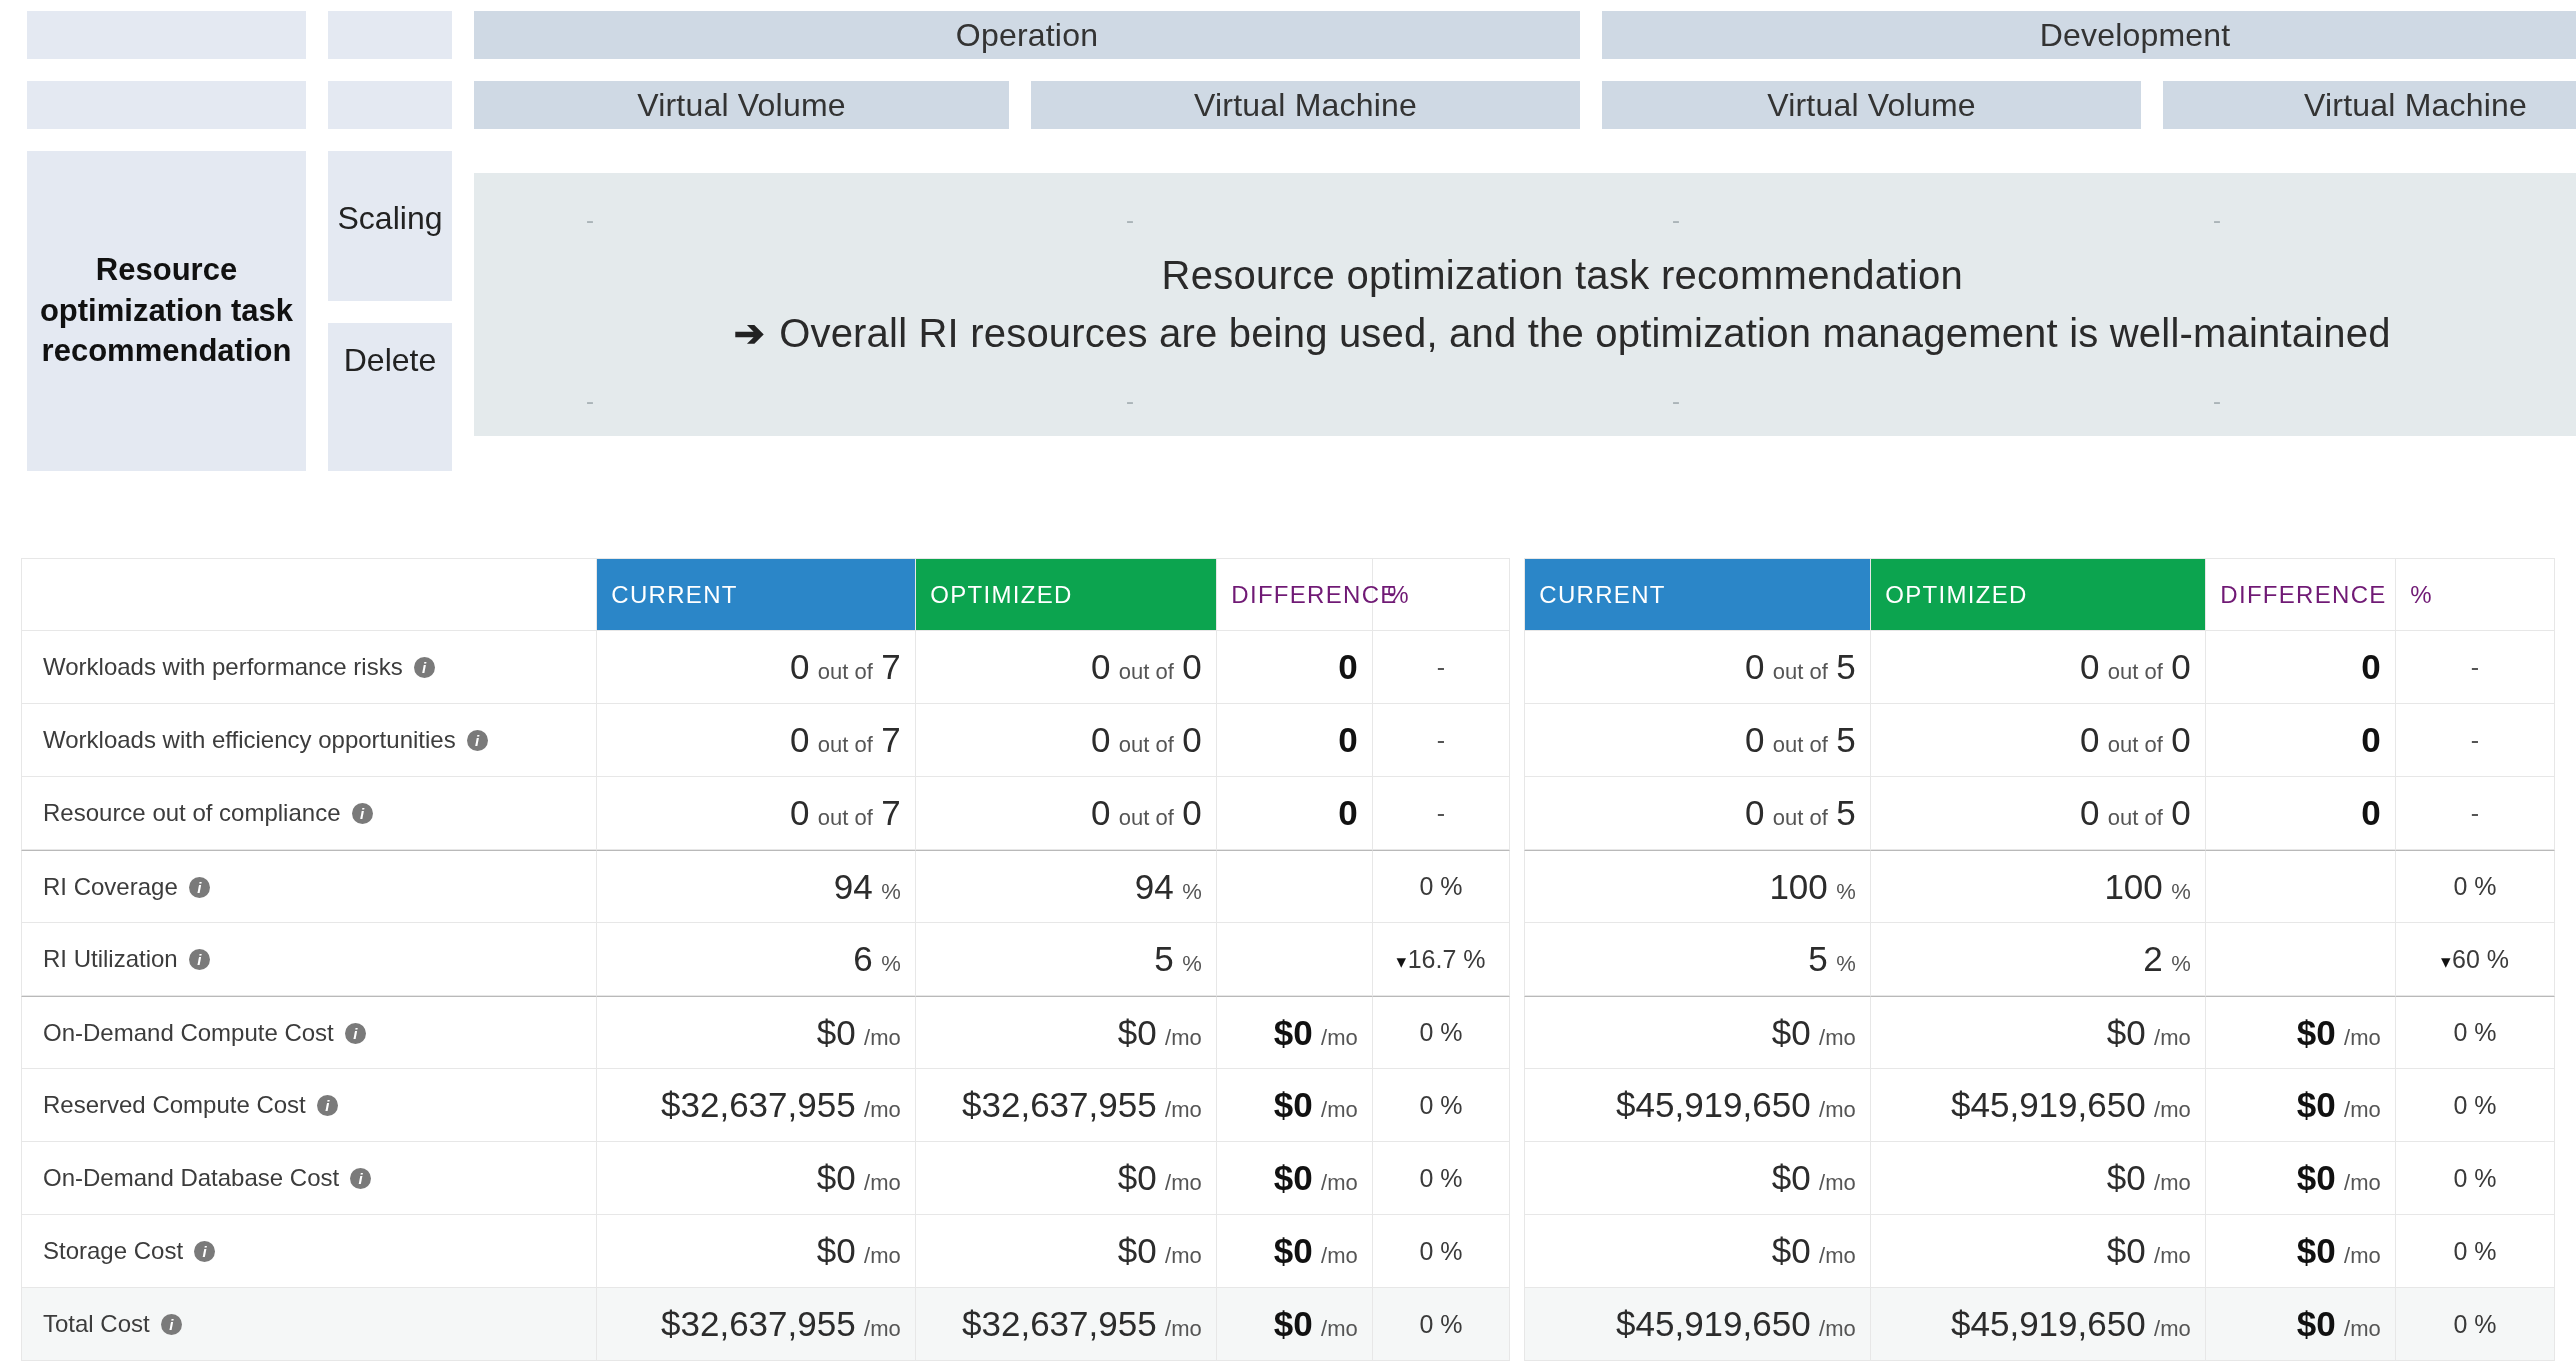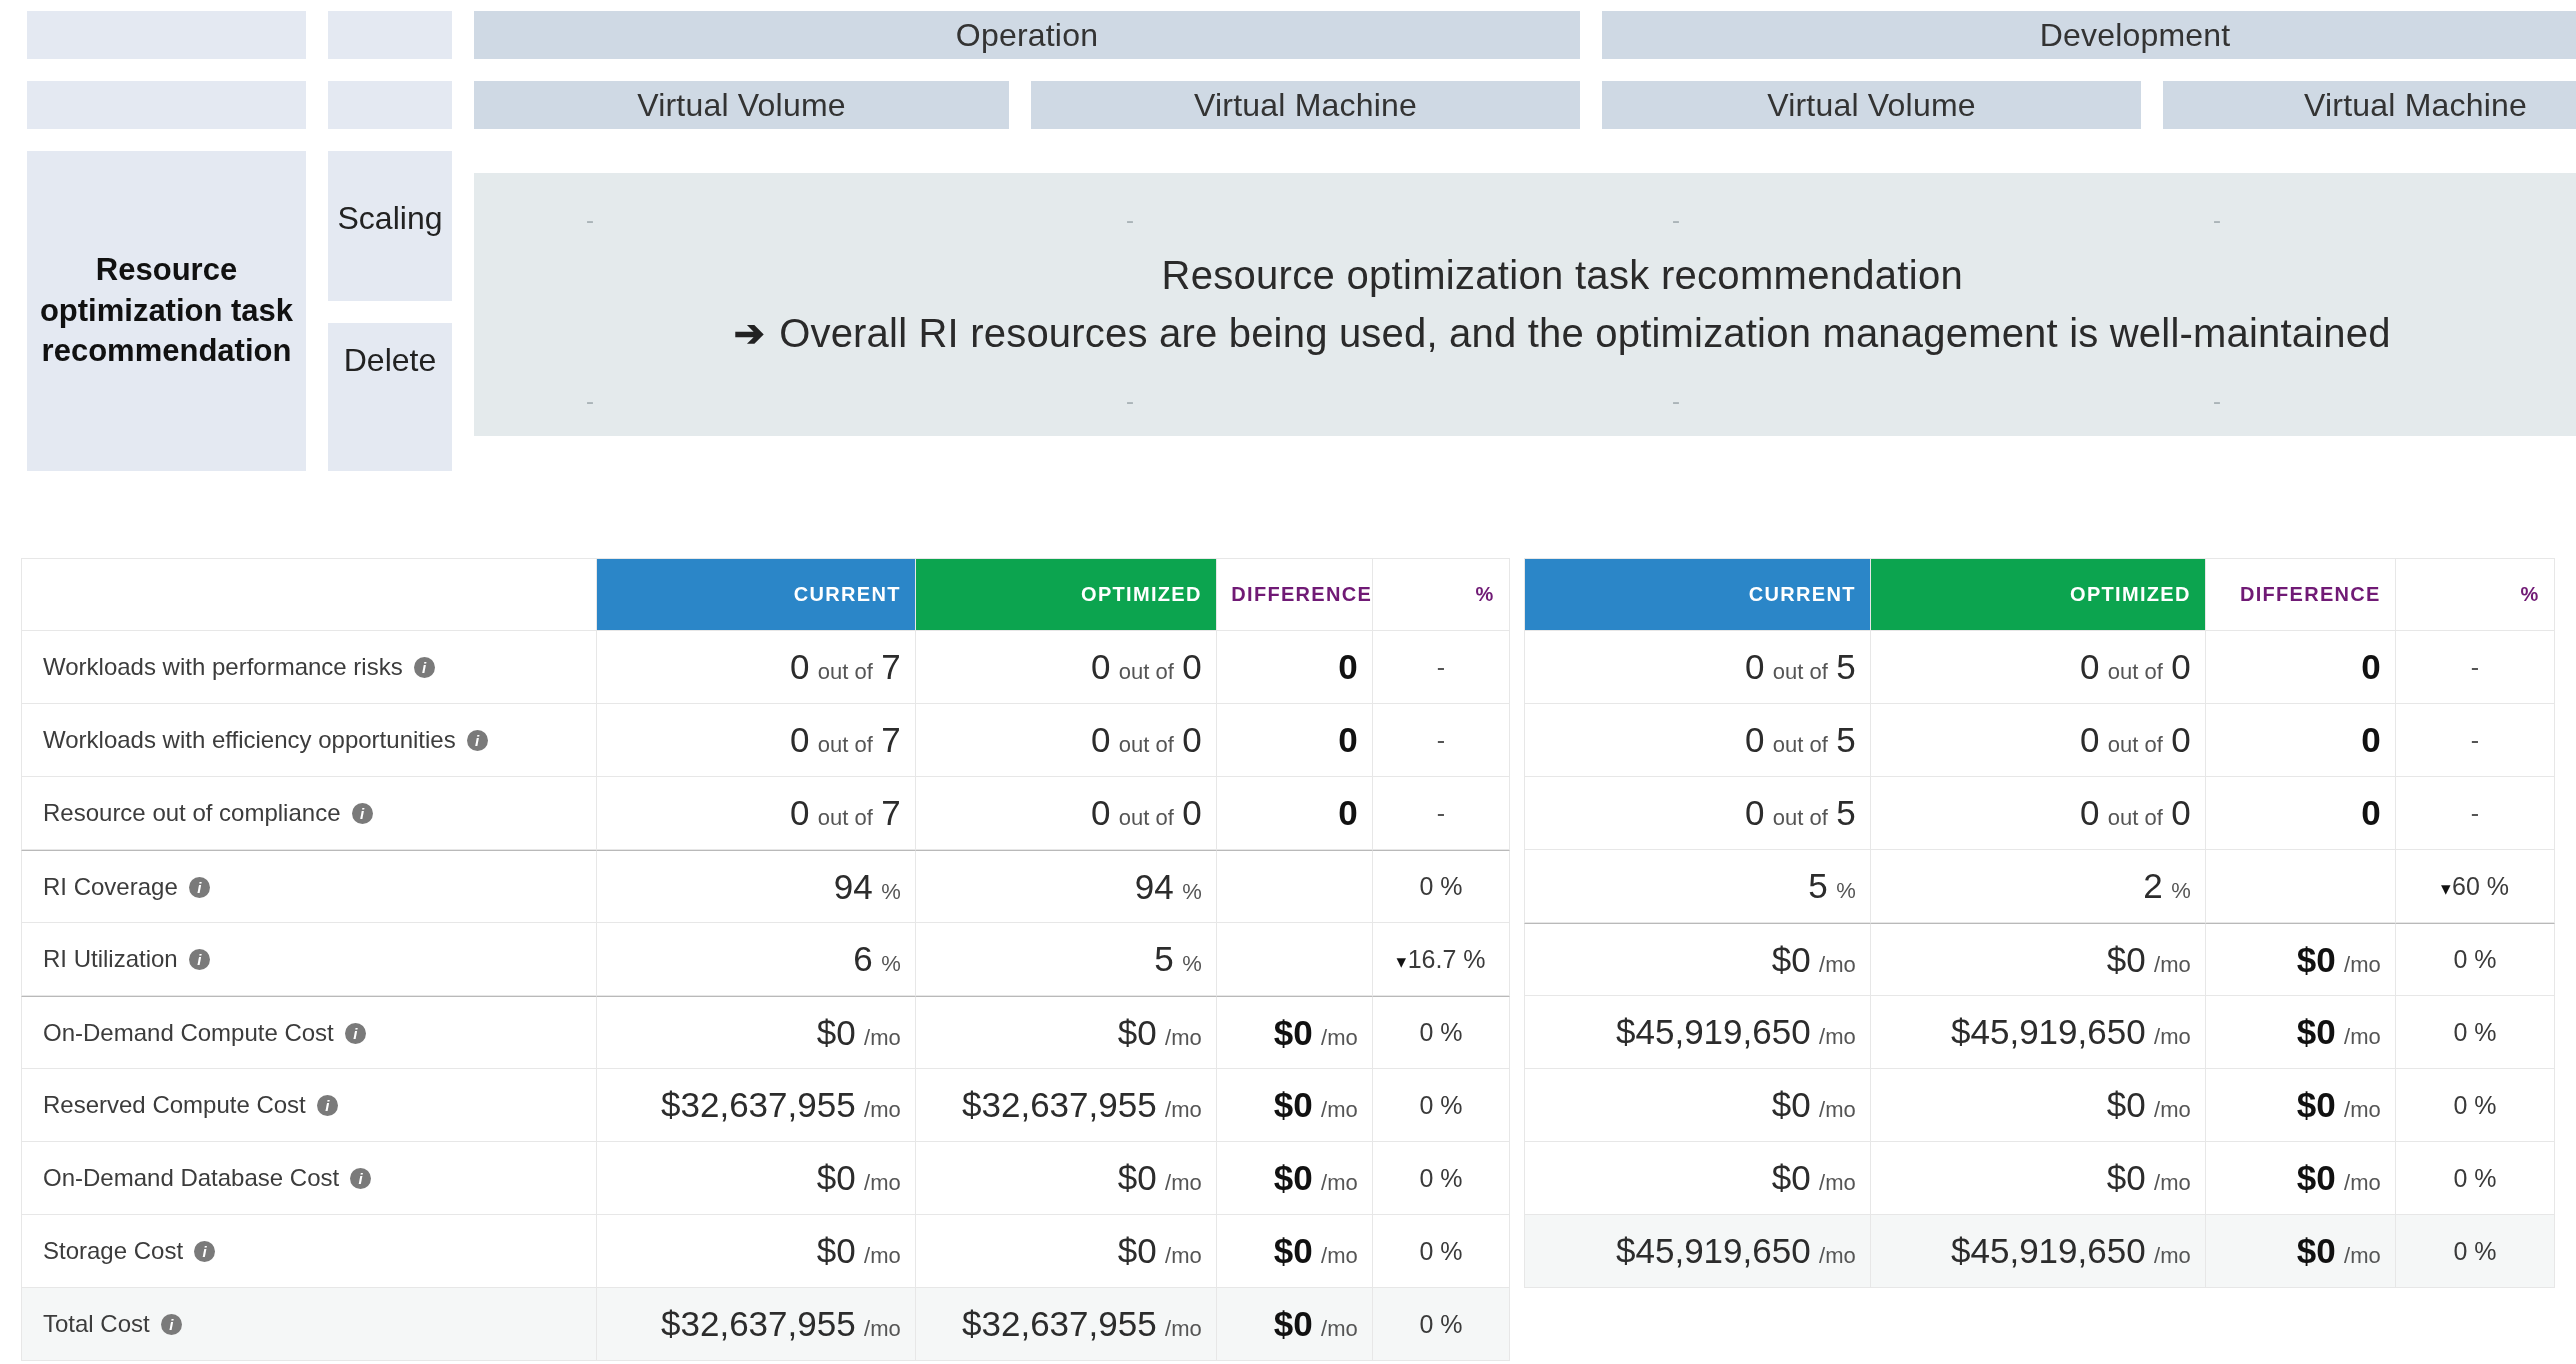--- a/index.html
+++ b/index.html
@@ -95,21 +95,21 @@
     border-left: 0.8px solid #e7e7e7;
   }
   .dtable thead th { border-top: 0.8px solid #e7e7e7; }
 
   
   thead th { height: 54px; }
   th.hdr-blank  { background: #fff; }
   th.hdr-blue   { background: #2b86c8; color:#fff; }
   th.hdr-green  { background: #0ca44f; color:#fff; }
   th.hdr-plain  { background: #fff; color:#701a75; }
-  th.hdr-label  { font-size: 20px; font-weight: bold; letter-spacing: 1.3px; text-align:right; }
+  th.hdr-label  { font-size: 24px; font-weight: normal; letter-spacing: 1.3px; text-align:left; }
 
   
   td.rlabel {
     text-align: left;
     font-size: 24px; color: #3c3c3c;
     white-space: nowrap;
     padding-left: 21px;
   }
   .info-icon {
     display: inline-block;
@@ -292,20 +292,26 @@
         <td class="val"><span class="big">0</span> <span class="small">out of</span> <span class="big">0</span></td>
         <td class="val bold"><span class="big">0</span></td>
         <td class="dash">-</td>
       </tr>
       <tr>
         <td class="val"><span class="big">0</span> <span class="small">out of</span> <span class="big">5</span></td>
         <td class="val"><span class="big">0</span> <span class="small">out of</span> <span class="big">0</span></td>
         <td class="val bold"><span class="big">0</span></td>
         <td class="dash">-</td>
       </tr>
+      <tr class="grp-top">
+        <td class="val"><span class="big">100</span> <span class="small">%</span></td>
+        <td class="val"><span class="big">100</span> <span class="small">%</span></td>
+        <td class="empty"></td>
+        <td class="pct">0 %</td>
+      </tr>
       <tr>
         <td class="val"><span class="big">5</span> <span class="small">%</span></td>
         <td class="val"><span class="big">2</span> <span class="small">%</span></td>
         <td class="empty"></td>
         <td class="pct"><span class="caret">▾</span>60 %</td>
       </tr>
       <tr class="grp-top">
         <td class="val"><span class="big">$0</span> <span class="small">/mo</span></td>
         <td class="val"><span class="big">$0</span> <span class="small">/mo</span></td>
         <td class="val bold"><span class="big">$0</span> <span class="small">/mo</span></td>

